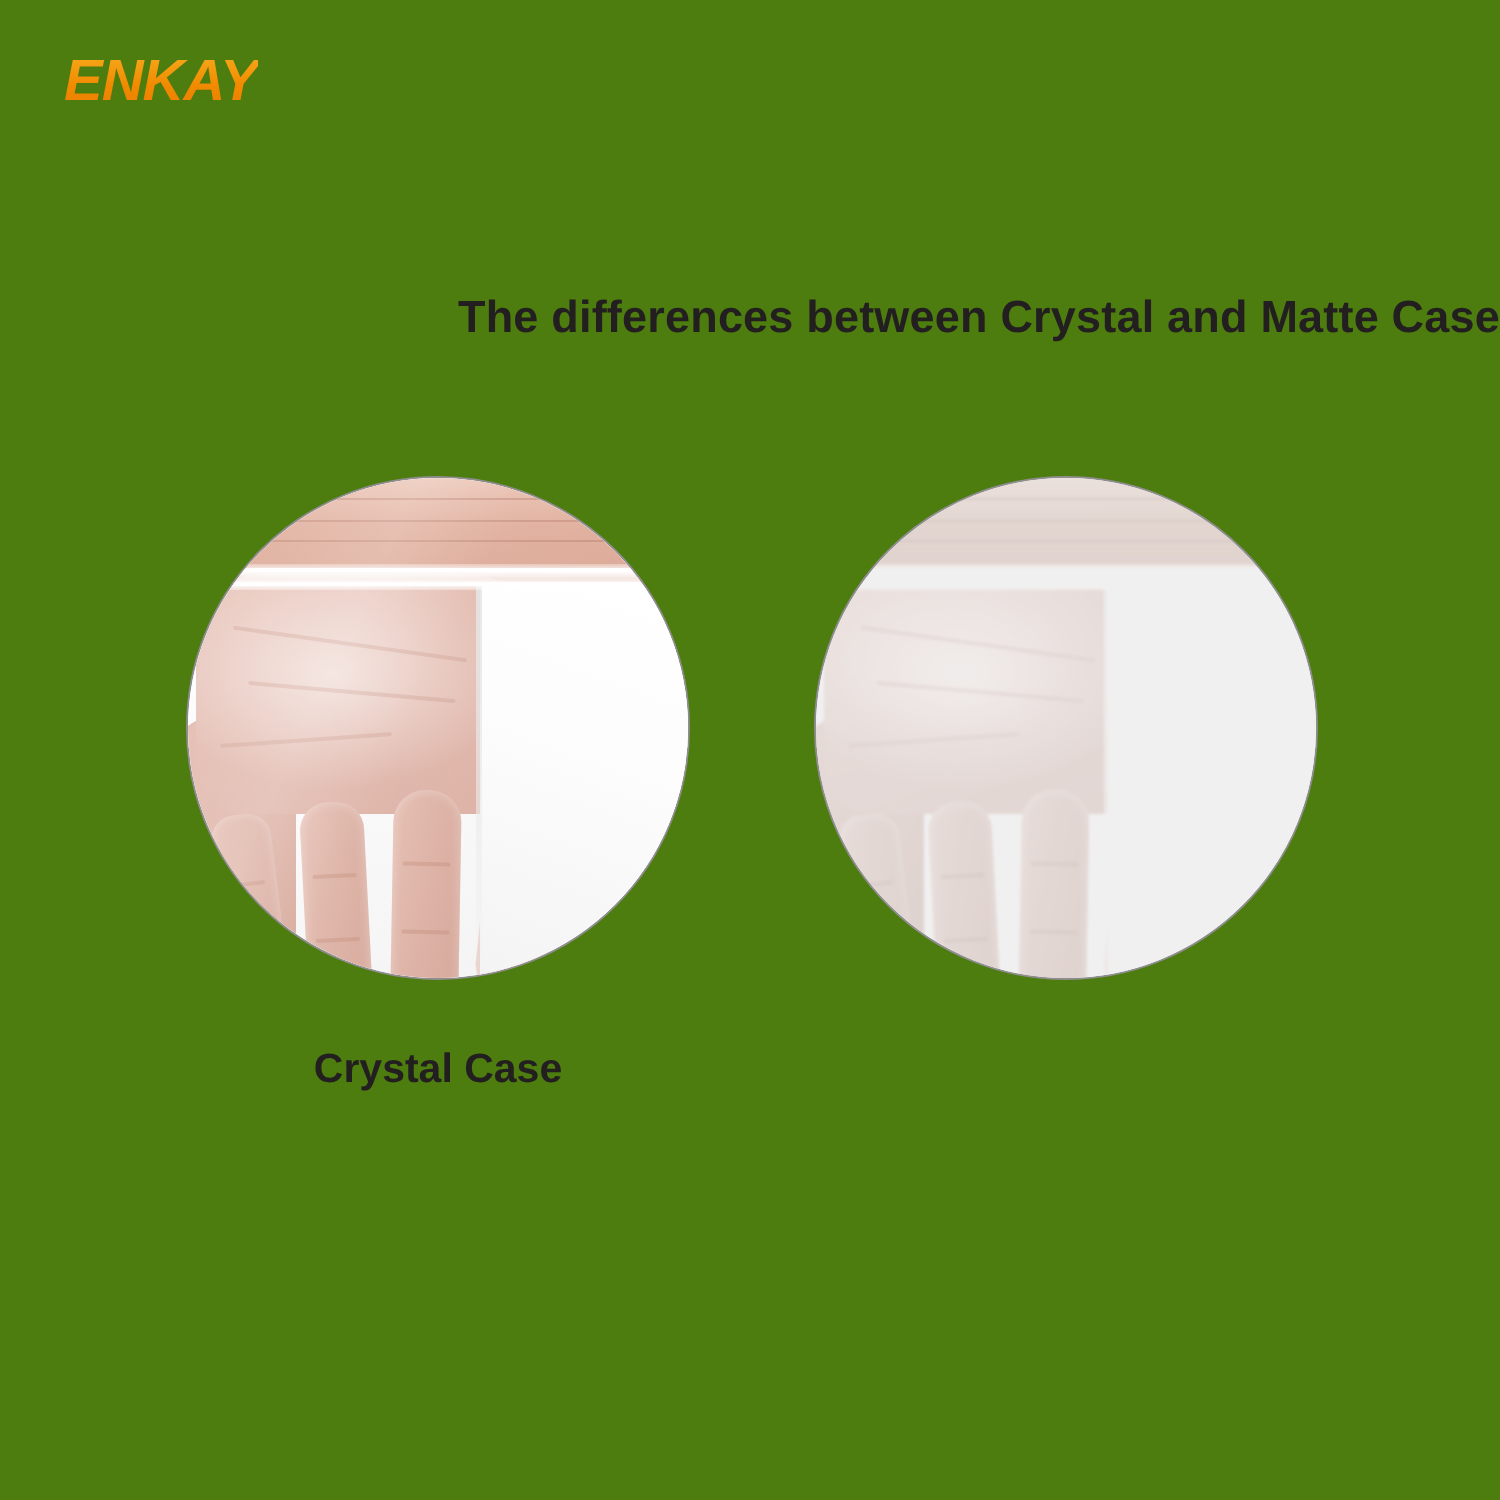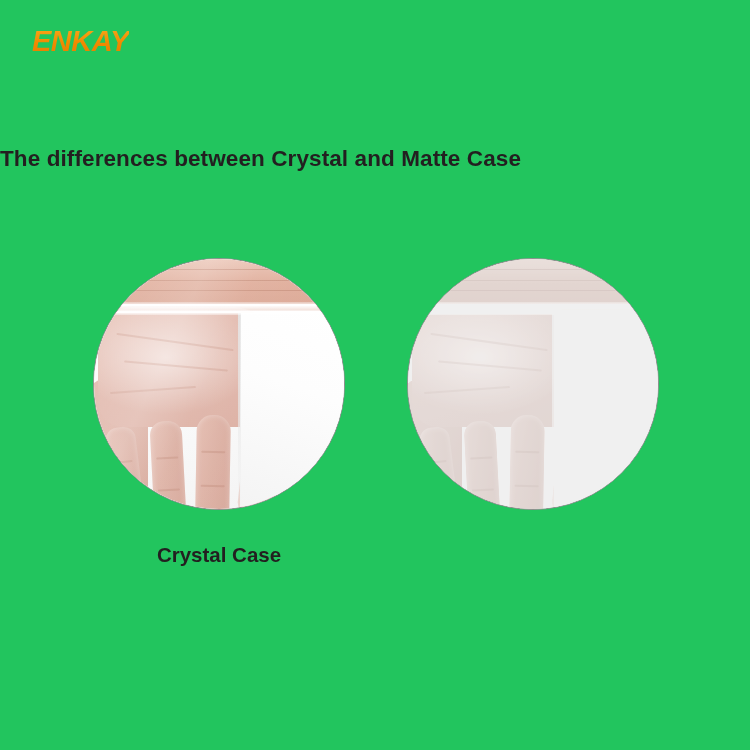--- a/index.html
+++ b/index.html
@@ -7,21 +7,21 @@
     padding: 0;
     background: #ffffff;
   }
   body {
     font-family: "Liberation Sans", sans-serif;
   }
   #page {
     position: relative;
     width: 750px;
     height: 750px;
-    background: #22c55e;
+    background: #4d7c0f;
     overflow: hidden;
   }
 
   
   #brand-logo {
     position: absolute;
     left: 32px;
     top: 27px;
     font-family: "Liberation Sans", sans-serif;
     font-weight: bold;
@@ -35,32 +35,32 @@
     background-clip: text;
     -webkit-text-fill-color: transparent;
   }
 
   
   #page-title {
     position: absolute;
     left: 0;
     top: 146px;
     width: 750px;
-    text-align: left;
+    text-align: right;
     font-size: 22.5px;
     font-weight: bold;
     color: #231f20;
     letter-spacing: 0.1px;
   }
 
   
   #comparison {
     position: absolute;
     left: 0;
-    top: 258px;
+    top: 238px;
     width: 750px;
     height: 256px;
   }
   .compare-item {
     position: absolute;
     top: 0;
     width: 252px;
     height: 256px;
   }
   .compare-item.left  { left: 93px; }

